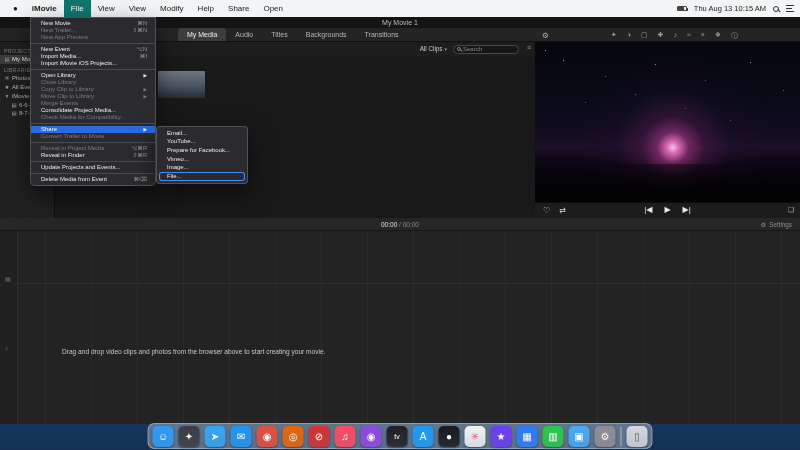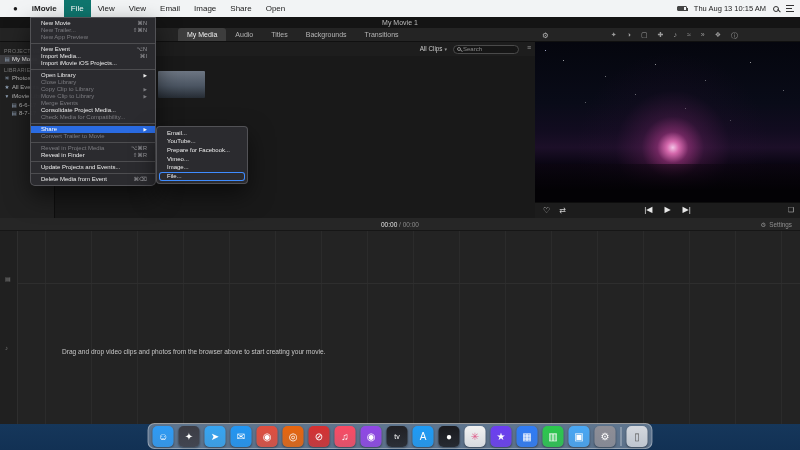--- a/index.html
+++ b/index.html
@@ -127,22 +127,22 @@
 </head>
 <body>
 
 <div class="menubar">
   <div class="apple-glyph">●</div>
   <div id="menus" style="display:flex; height:17px;">
       <div class="menu-title app">iMovie</div>
       <div class="menu-title active">File</div>
       <div class="menu-title">View</div>
       <div class="menu-title">View</div>
-      <div class="menu-title">Email</div>
-      <div class="menu-title">Image</div>
+      <div class="menu-title">Modify</div>
+      <div class="menu-title">Help</div>
       <div class="menu-title">Share</div>
       <div class="menu-title">Open</div>
     </div>
   <div class="mb-right">
     <span class="batt"></span>
     <span>Thu Aug 13 10:15 AM</span>
     <span class="mag"></span>
     <span class="nc-lines">
         <i></i>
         <i></i>

